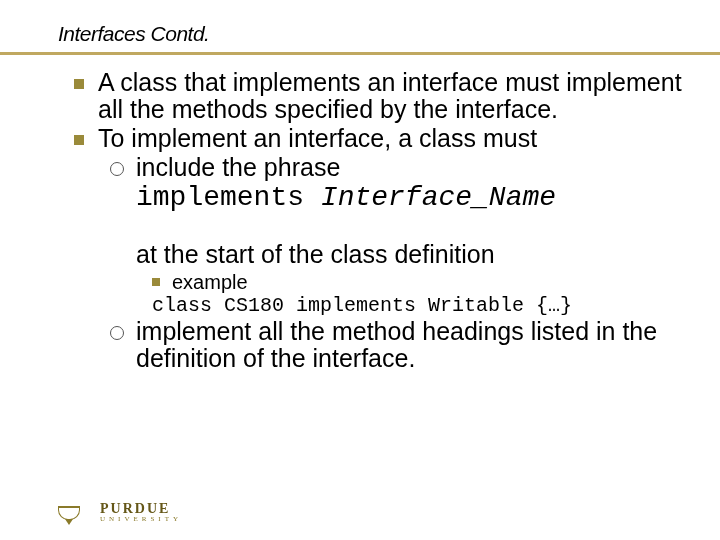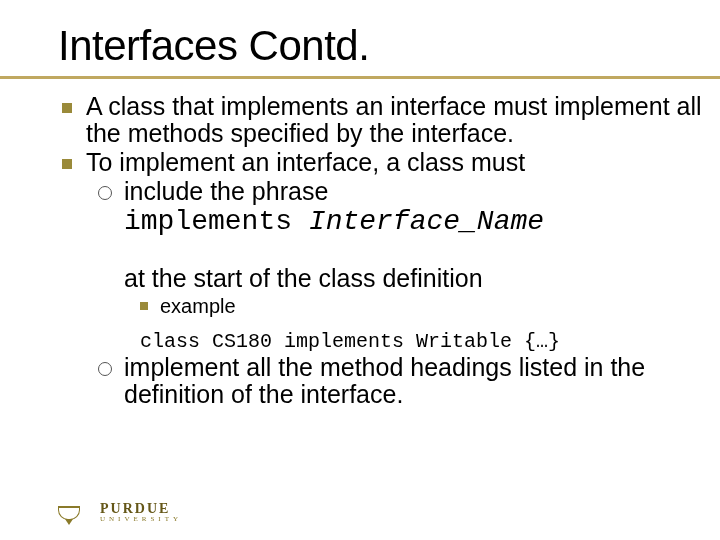--- a/index.html
+++ b/index.html
@@ -8,33 +8,34 @@
     height: 540px;
     background: #fff;
     font-family: Arial, Helvetica, sans-serif;
     position: relative;
     overflow: hidden;
   }
   .title-area {
     padding: 22px 0 0 58px;
   }
   .title {
-    font-size: 42px;
+    font-size: 21px;
     color: #000;
     font-weight: normal;
     letter-spacing: -0.5px;
+    font-style: italic;
   }
   .title-rule {
     margin-top: 6px;
     border: none;
     border-top: 3px solid #c0a860;
     width: 100%;
   }
   .content {
-    padding: 14px 16px 0 46px;
+    padding: 14px 16px 0 58px;
     font-size: 25px;
     line-height: 1.08;
     color: #000;
   }
   .l1 {
     position: relative;
     padding-left: 40px;
     margin-bottom: 2px;
   }
   .l1::before {
@@ -82,21 +83,21 @@
     font-family: "Courier New", Courier, monospace;
     font-size: 28px;
     letter-spacing: 0;
     padding-left: 78px;
     margin-top: 2px;
   }
   .mono-sm {
     font-family: "Courier New", Courier, monospace;
     font-size: 20px;
     padding-left: 94px;
-    margin-top: 12px;
+    margin-top: 0;
   }
   .italic { font-style: italic; }
   .logo {
     position: absolute;
     left: 58px;
     bottom: 18px;
     display: flex;
     align-items: center;
     gap: 20px;
   }

